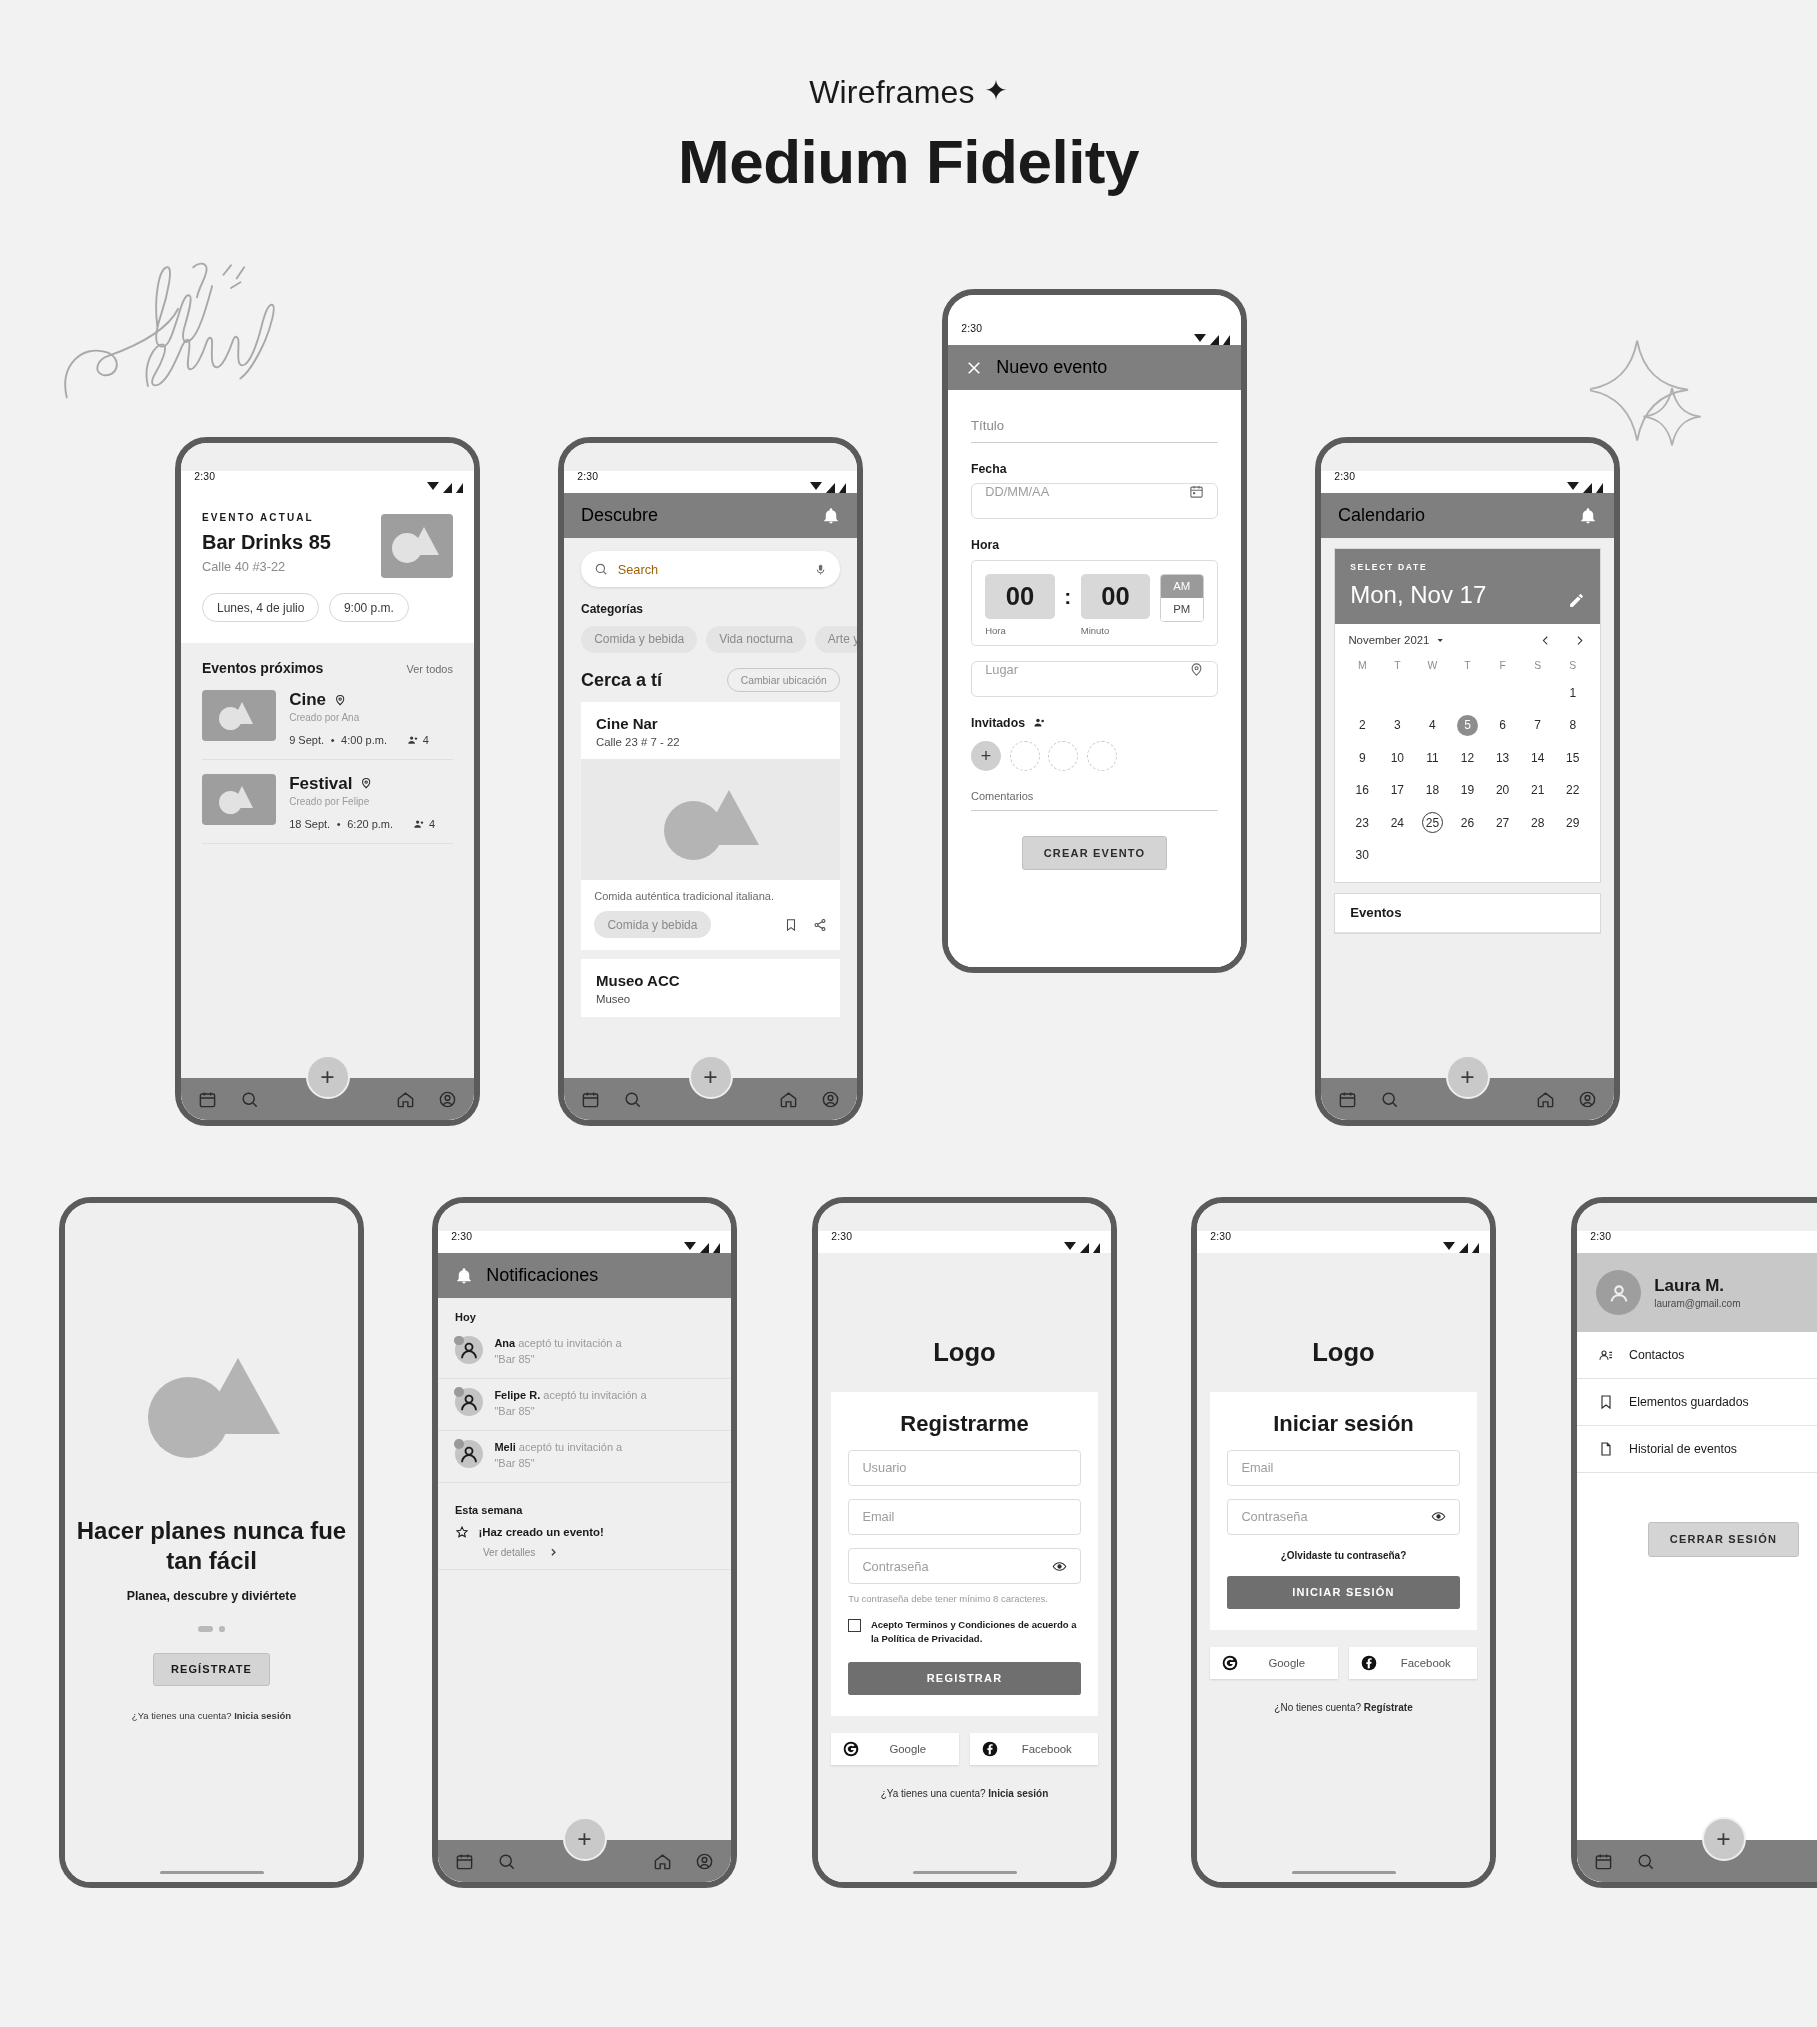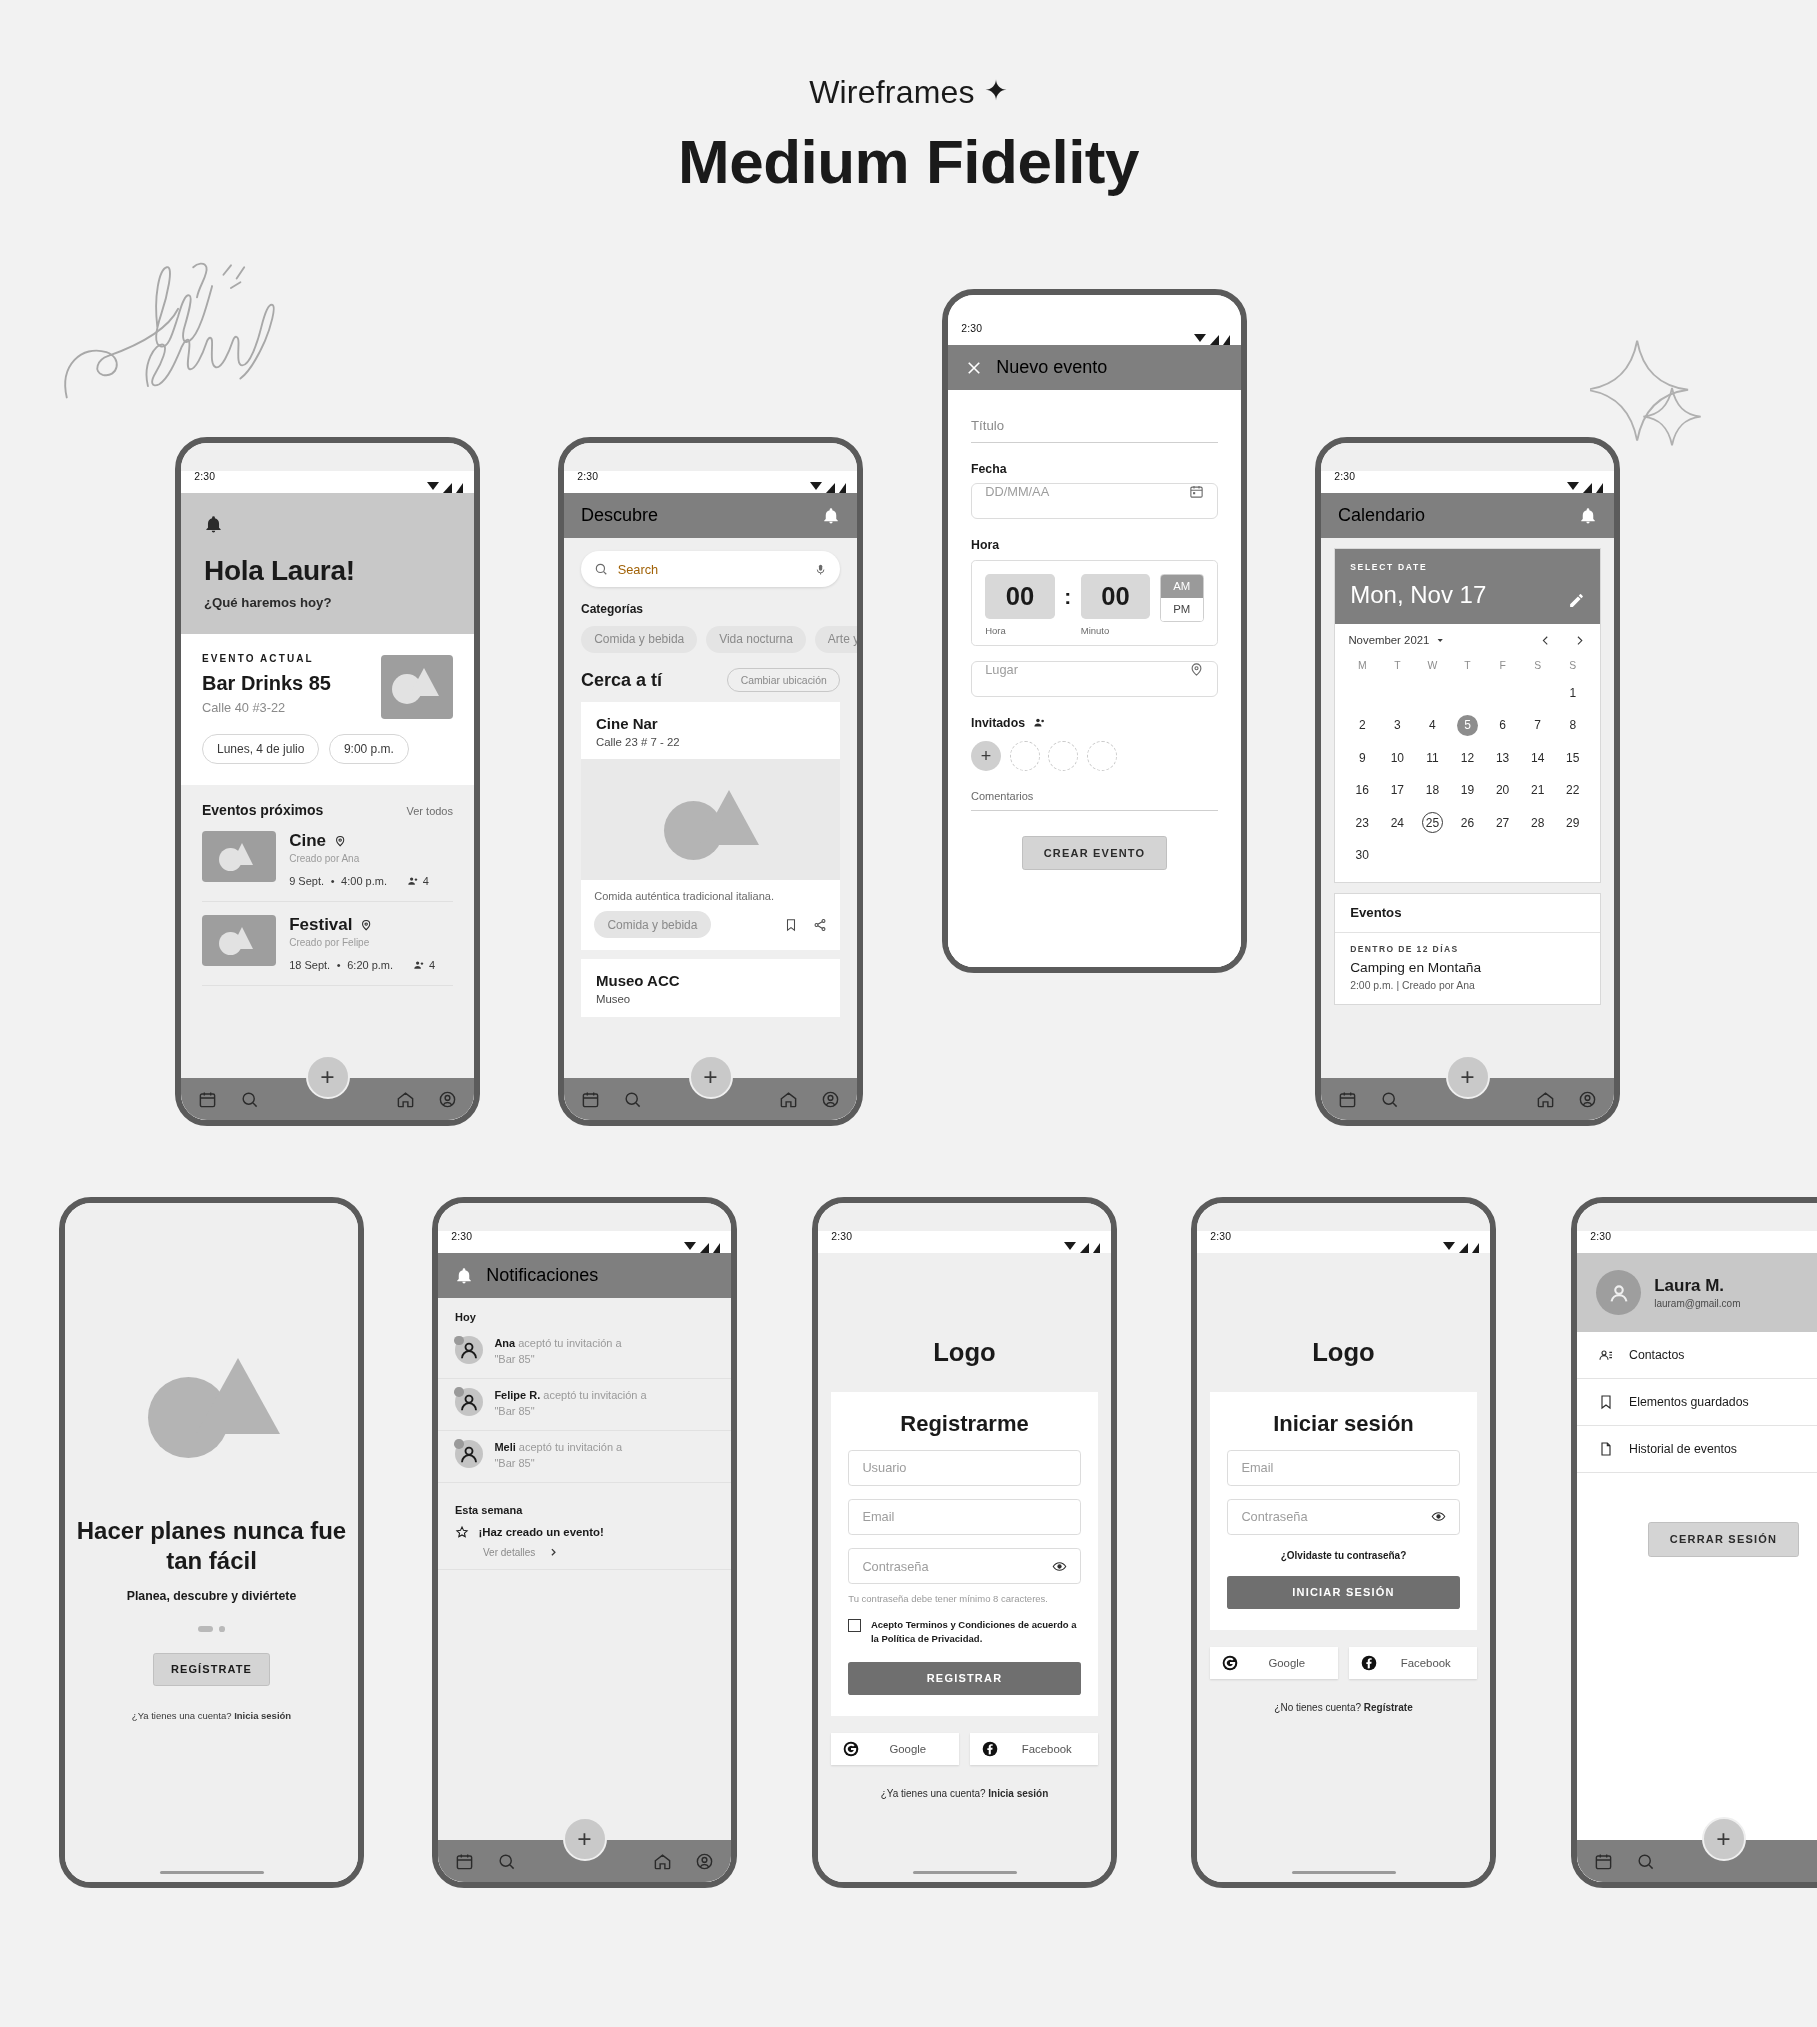--- a/index.html
+++ b/index.html
@@ -267,27 +267,20 @@
     <div class="screen">
       <div class="statusbar">
         <span class="clk">2:30</span>
         <span class="sb-icons">
           <i class="ic-wifi"></i>
           <i class="ic-sig"></i>
           <i class="ic-bat"></i>
         </span>
       </div>
       <div class="body">
-        <div class="p1-hero">
-          <svg class="p1-bell" viewBox="0 0 24 24" fill="#2b2b2b">
-              <path d="M12 22a2.2 2.2 0 0 0 2.2-2.2H9.8A2.2 2.2 0 0 0 12 22zm7-6v-5a7 7 0 0 0-5.2-6.77V3.5a1.8 1.8 0 0 0-3.6 0v.73A7 7 0 0 0 5 11v5l-2 2v1h18v-1l-2-2z"></path>
-            </svg>
-          <div class="p1-hello">Hola Laura!</div>
-          <div class="p1-sub">¿Qué haremos hoy?</div>
-        </div>
 
         <div class="p1-card">
           <div class="p1-kicker">EVENTO ACTUAL</div>
           <div class="p1-title">Bar Drinks 85</div>
           <div class="p1-addr">Calle 40 #3-22</div>
           <div class="p1-chips">
             <span class="p1-chip">Lunes, 4 de julio</span>
             <span class="p1-chip">9:00 p.m.</span>
           </div>
           <div class="p1-thumb logo-mark">
@@ -660,25 +653,20 @@
                 <div class="d"><span>26</span></div>
                 <div class="d"><span>27</span></div>
                 <div class="d"><span>28</span></div>
                 <div class="d"><span>29</span></div>
                 <div class="d"><span>30</span></div>
               </div>
           </div>
 
           <div class="ev-card">
             <h4>Eventos</h4>
-            <div>
-              <div class="k">DENTRO DE 12 DÍAS</div>
-              <div class="n">Camping en Montaña</div>
-              <div class="m">2:00 p.m. | Creado por Ana</div>
-            </div>
           </div>
         </div>
         <div class="fab">+</div>
       </div>
       <div class="bottomnav">
         <div class="bn-l">
           <svg width="19" height="19" viewBox="0 0 24 24" fill="none" stroke="#2b2b2b" stroke-width="1.8">
               <rect x="3" y="5" width="18" height="16" rx="2"></rect>
               <path d="M3 10h18M8 3v4M16 3v4"></path>
             </svg>

